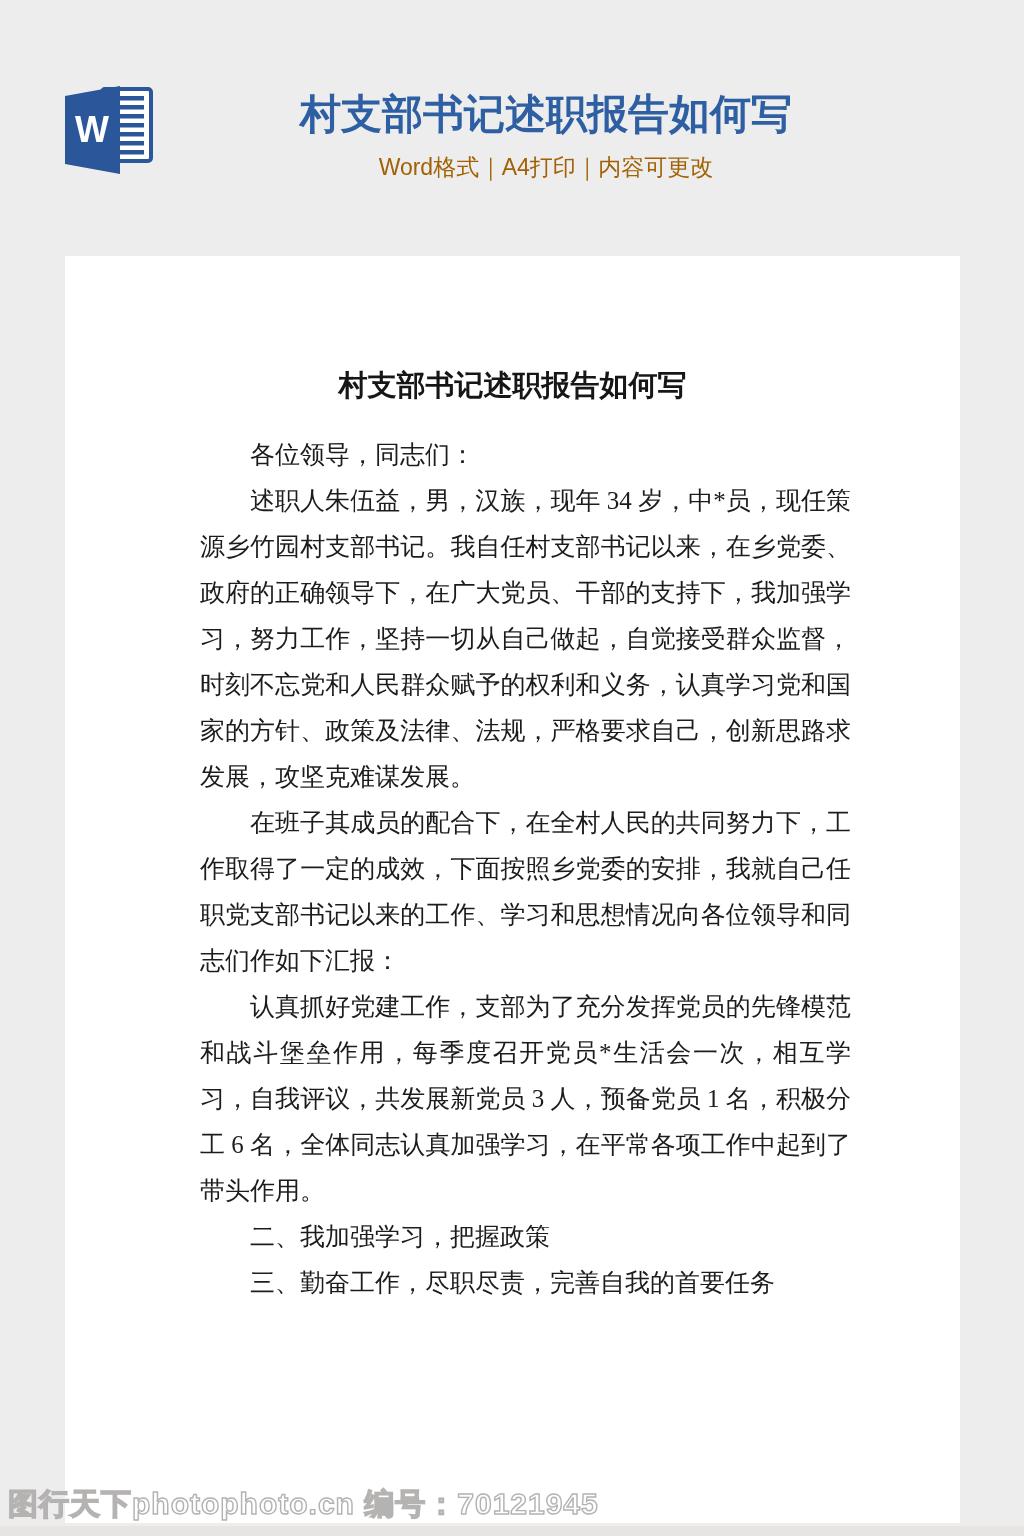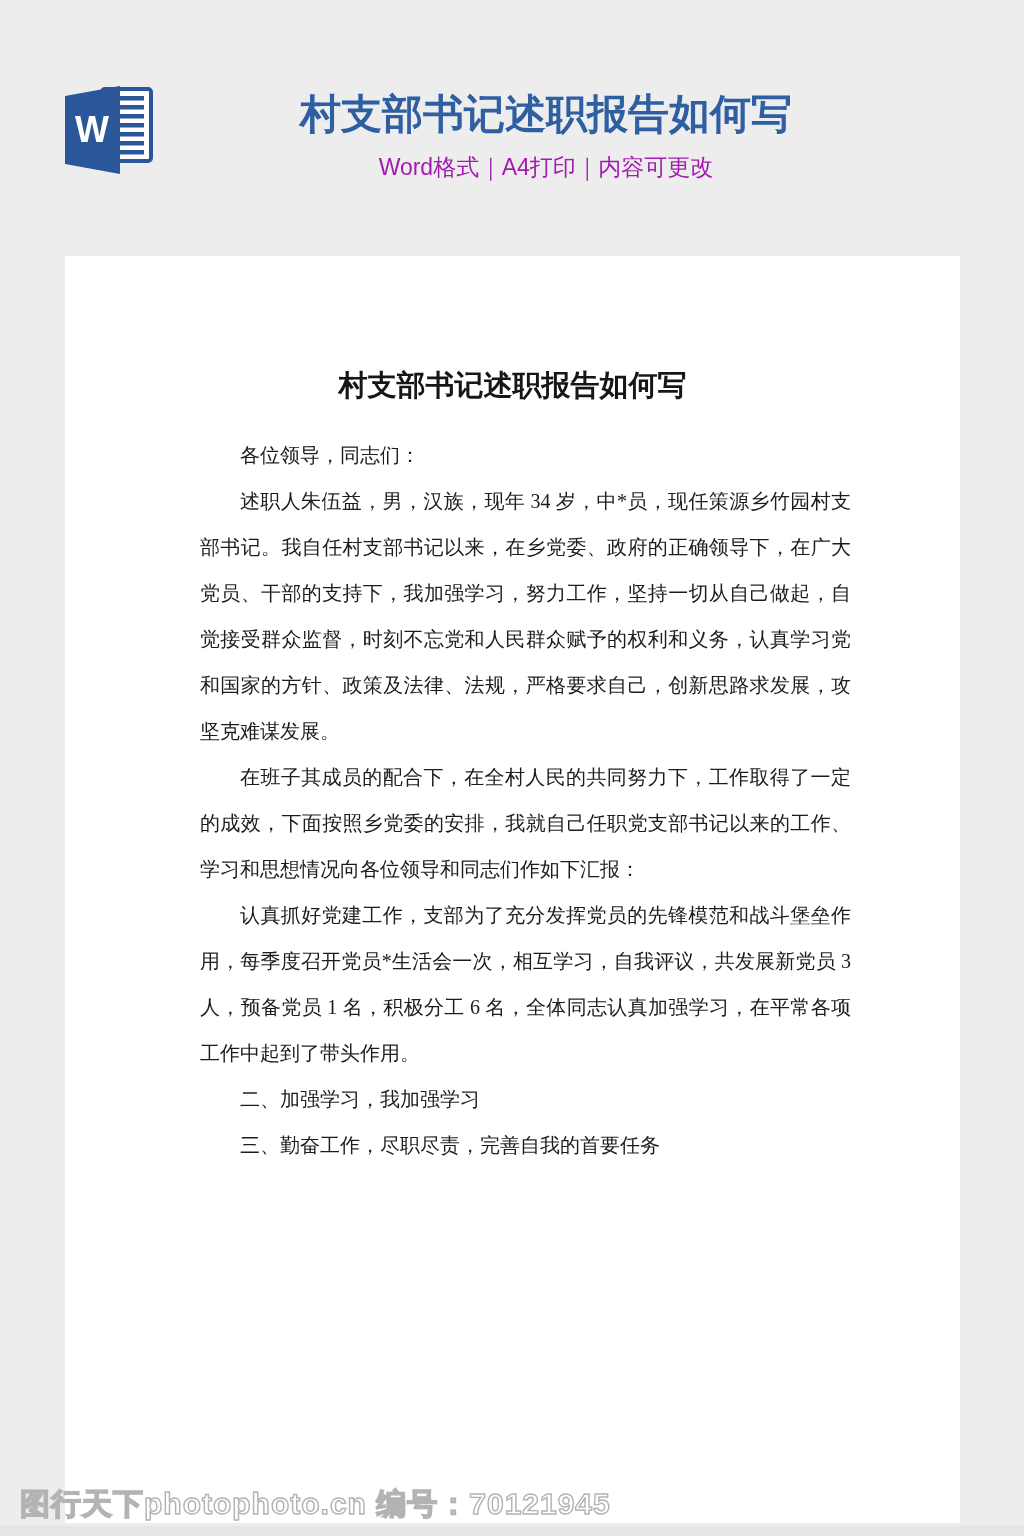--- a/index.html
+++ b/index.html
@@ -33,21 +33,21 @@
     font-size: 41px;
     line-height: 48px;
     font-weight: 700;
     color: #2e5fa3;
     letter-spacing: 0px;
   }
   .header-subtitle {
     margin-top: 16px;
     font-size: 23px;
     line-height: 26px;
-    color: #a21caf;
+    color: #a16207;
   }
 
   
   .doc-page {
     position: absolute;
     left: 65px;
     top: 256px;
     width: 895px;
     height: 1267px;
     background: #ffffff;
@@ -57,34 +57,34 @@
     font-size: 29px;
     line-height: 46px;
     font-weight: 700;
     text-align: center;
     color: #161616;
     font-family: "Liberation Sans", "DejaVu Sans", sans-serif;
   }
   .doc-body {
     margin: 24px 109px 0 135px;
     font-family: "Liberation Serif", "DejaVu Serif", serif;
-    font-size: 20px;
+    font-size: 25px;
     line-height: 46px;
     color: #1c1c1c;
     text-align: justify;
   }
   .doc-body p {
     margin: 0;
     text-indent: 2em;
   }
 
   
   .watermark {
     position: absolute;
-    left: 20px;
+    left: 8px;
     top: 1484px;
     z-index: 5;
     font-size: 30px;
     font-weight: 700;
     letter-spacing: 1px;
     color: #ffffff;
     -webkit-text-stroke: 1.4px #b5b2b2;
     text-shadow: 0 0 1px #b5b2b2;
     white-space: nowrap;
     font-family: "Liberation Sans", "DejaVu Sans", sans-serif;
@@ -127,21 +127,21 @@
     </div>
   </header>
 
   <main class="doc-page">
     <h1 class="doc-title">村支部书记述职报告如何写</h1>
     <div class="doc-body">
       <p>各位领导，同志们：</p>
       <p>述职人朱伍益，男，汉族，现年 34 岁，中*员，现任策源乡竹园村支部书记。我自任村支部书记以来，在乡党委、政府的正确领导下，在广大党员、干部的支持下，我加强学习，努力工作，坚持一切从自己做起，自觉接受群众监督，时刻不忘党和人民群众赋予的权利和义务，认真学习党和国家的方针、政策及法律、法规，严格要求自己，创新思路求发展，攻坚克难谋发展。</p>
       <p>在班子其成员的配合下，在全村人民的共同努力下，工作取得了一定的成效，下面按照乡党委的安排，我就自己任职党支部书记以来的工作、学习和思想情况向各位领导和同志们作如下汇报：</p>
       <p>认真抓好党建工作，支部为了充分发挥党员的先锋模范和战斗堡垒作用，每季度召开党员*生活会一次，相互学习，自我评议，共发展新党员 3 人，预备党员 1 名，积极分工 6 名，全体同志认真加强学习，在平常各项工作中起到了带头作用。</p>
-      <p>二、加强学习，我加强学习</p>
+      <p>二、我加强学习，把握政策</p>
       <p>三、勤奋工作，尽职尽责，完善自我的首要任务</p>
     </div>
   </main>
 
   <div class="watermark">图行天下photophoto.cn 编号：70121945</div>
   <div class="bottom-strip"></div>
 
 </div>
 
 </body></html>

